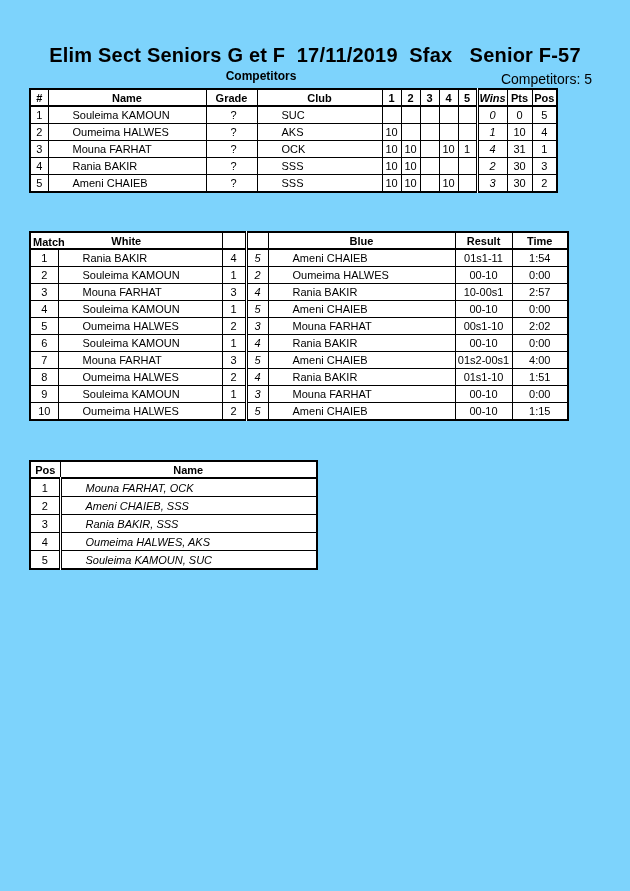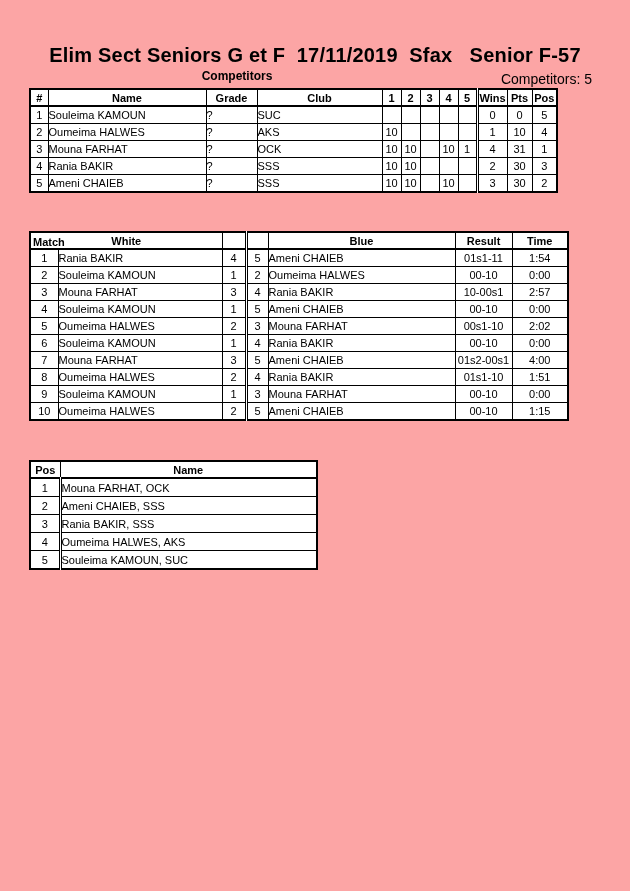--- a/index.html
+++ b/index.html
@@ -1,51 +1,51 @@
 <!DOCTYPE html>
 <html><head>
 <meta charset="utf-8">
 <style>
   html,body { margin:0; padding:0; }
   body {
     width:630px; height:891px; background:#ffffff;
     font-family:"Liberation Sans", sans-serif; color:#000;
   }
-  .page { position:relative; width:630px; height:891px; overflow:hidden; background:#fca5a5; }
+  .page { position:relative; width:630px; height:891px; overflow:hidden; background:#7dd3fc; }
 
   .title {
     position:absolute; top:44px; left:0; width:630px;
     text-align:center; font-weight:bold; font-size:20px; white-space:pre;
     letter-spacing:0.2px;
   }
   .sec-heading { position:absolute; font-weight:bold; font-size:12px; }
-  #comp-heading    { top:69px;  left:0; width:474px; text-align:center; }
+  #comp-heading    { top:69px;  left:0; width:474px; text-align:center;padding-left:24px; }
   #comp-count      { position:absolute; top:71px; right:38px; font-size:14px; }
   #matches-heading { top:210px; left:0; width:610px; text-align:center; }
   #results-heading { top:441px; left:0; width:341px; text-align:center;margin-top:37px; }
 
   table {
     position:absolute; border-collapse:collapse; table-layout:fixed;
     font-size:11px; background:#fff;
   }
   table { border:2px solid #000; }
   th, td { border:1px solid #000; overflow:hidden; white-space:nowrap; padding:0; }
   th { font-weight:bold; height:15px; border-bottom:2px solid #000; text-align:center; }
   td { height:16px; }
 
   #competitors-table { top:88px;  left:29px; width:529px; }
   #matches-table     { top:231px; left:29px; width:540px; }
   #results-table     { top:460px; left:29px; width:289px; }
   #results-table td  { height:17px; }
 
   td.num, td.r, td.wins, td.pts, td.pos,
   td.wnum, td.bnum, td.result, td.time { text-align:center; }
-  td.name, td.grade, td.club { text-align:left; padding-left:0; }
-
-  .dbl { border-left:3px double #000 !important; }
+  td.name, td.grade, td.club { text-align:left; padding-left:24px; }
+
+  .dbl { border-left:3px double #000 !important;font-style:italic; }
 
   .th-matchwhite { position:relative; }
   .th-matchwhite .match-label { position:absolute; left:2px; top:3px;text-align:right; }
 </style>
 </head>
 <body>
 
 <div class="page">
 
   <div class="title">Elim Sect Seniors G et F  17/11/2019  Sfax   Senior F-57</div>

